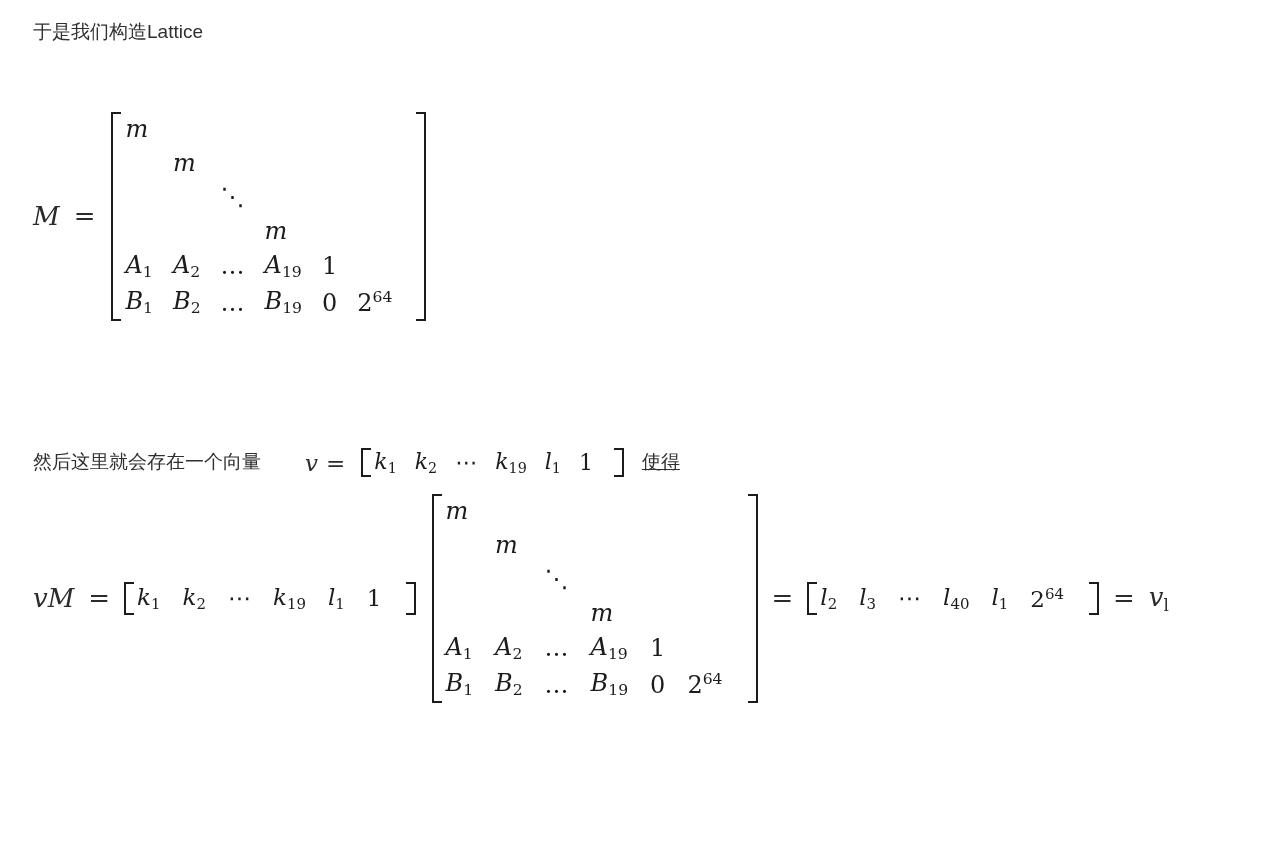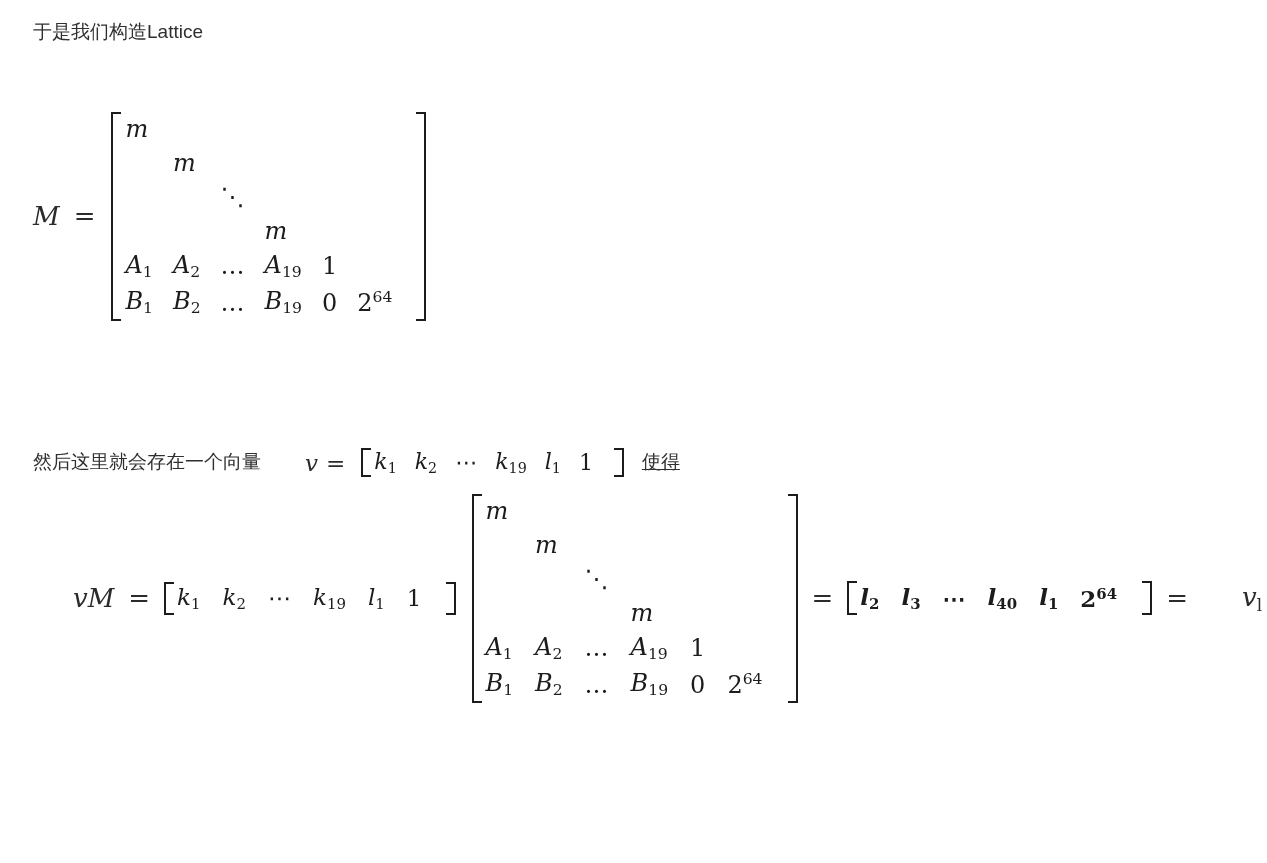--- a/index.html
+++ b/index.html
@@ -150,32 +150,31 @@
     left: 33px;
     top: 494px;
     display: flex;
     align-items: center;
     font-size: 24px;
   }
   #eq-vM .lhs {
     font-family: "DejaVu Serif", "Liberation Serif", serif;
     font-style: italic;
     font-size: 26px;
-    margin-left: 40px;
   }
   #eq-vM .eqsign {
     font-family: "DejaVu Serif", "Liberation Serif", serif;
     font-style: normal;
     font-size: 26px;
     margin: 0 14px;
   }
   #eq-vM .rowvec table.mtx td { font-size: 23px; padding: 2px 22px 2px 0; }
   #eq-vM .bigmtx table.mtx td { font-size: 24px; padding: 3px 22px 3px 0; height: 20px; }
   #eq-vM .bigmtx { margin-left: 16px; }
-  #eq-vM .resvec { margin-left: 0; font-weight: bold; }
+  #eq-vM .resvec { margin-left: 0; }
   #eq-vM .resvec table.mtx td { font-size: 23px; padding: 2px 22px 2px 0; }
 
   
   #line-final {
     position: absolute;
     left: 33px;
     top: 816px;
     font-size: 19px;
   }
   .inline-math {

